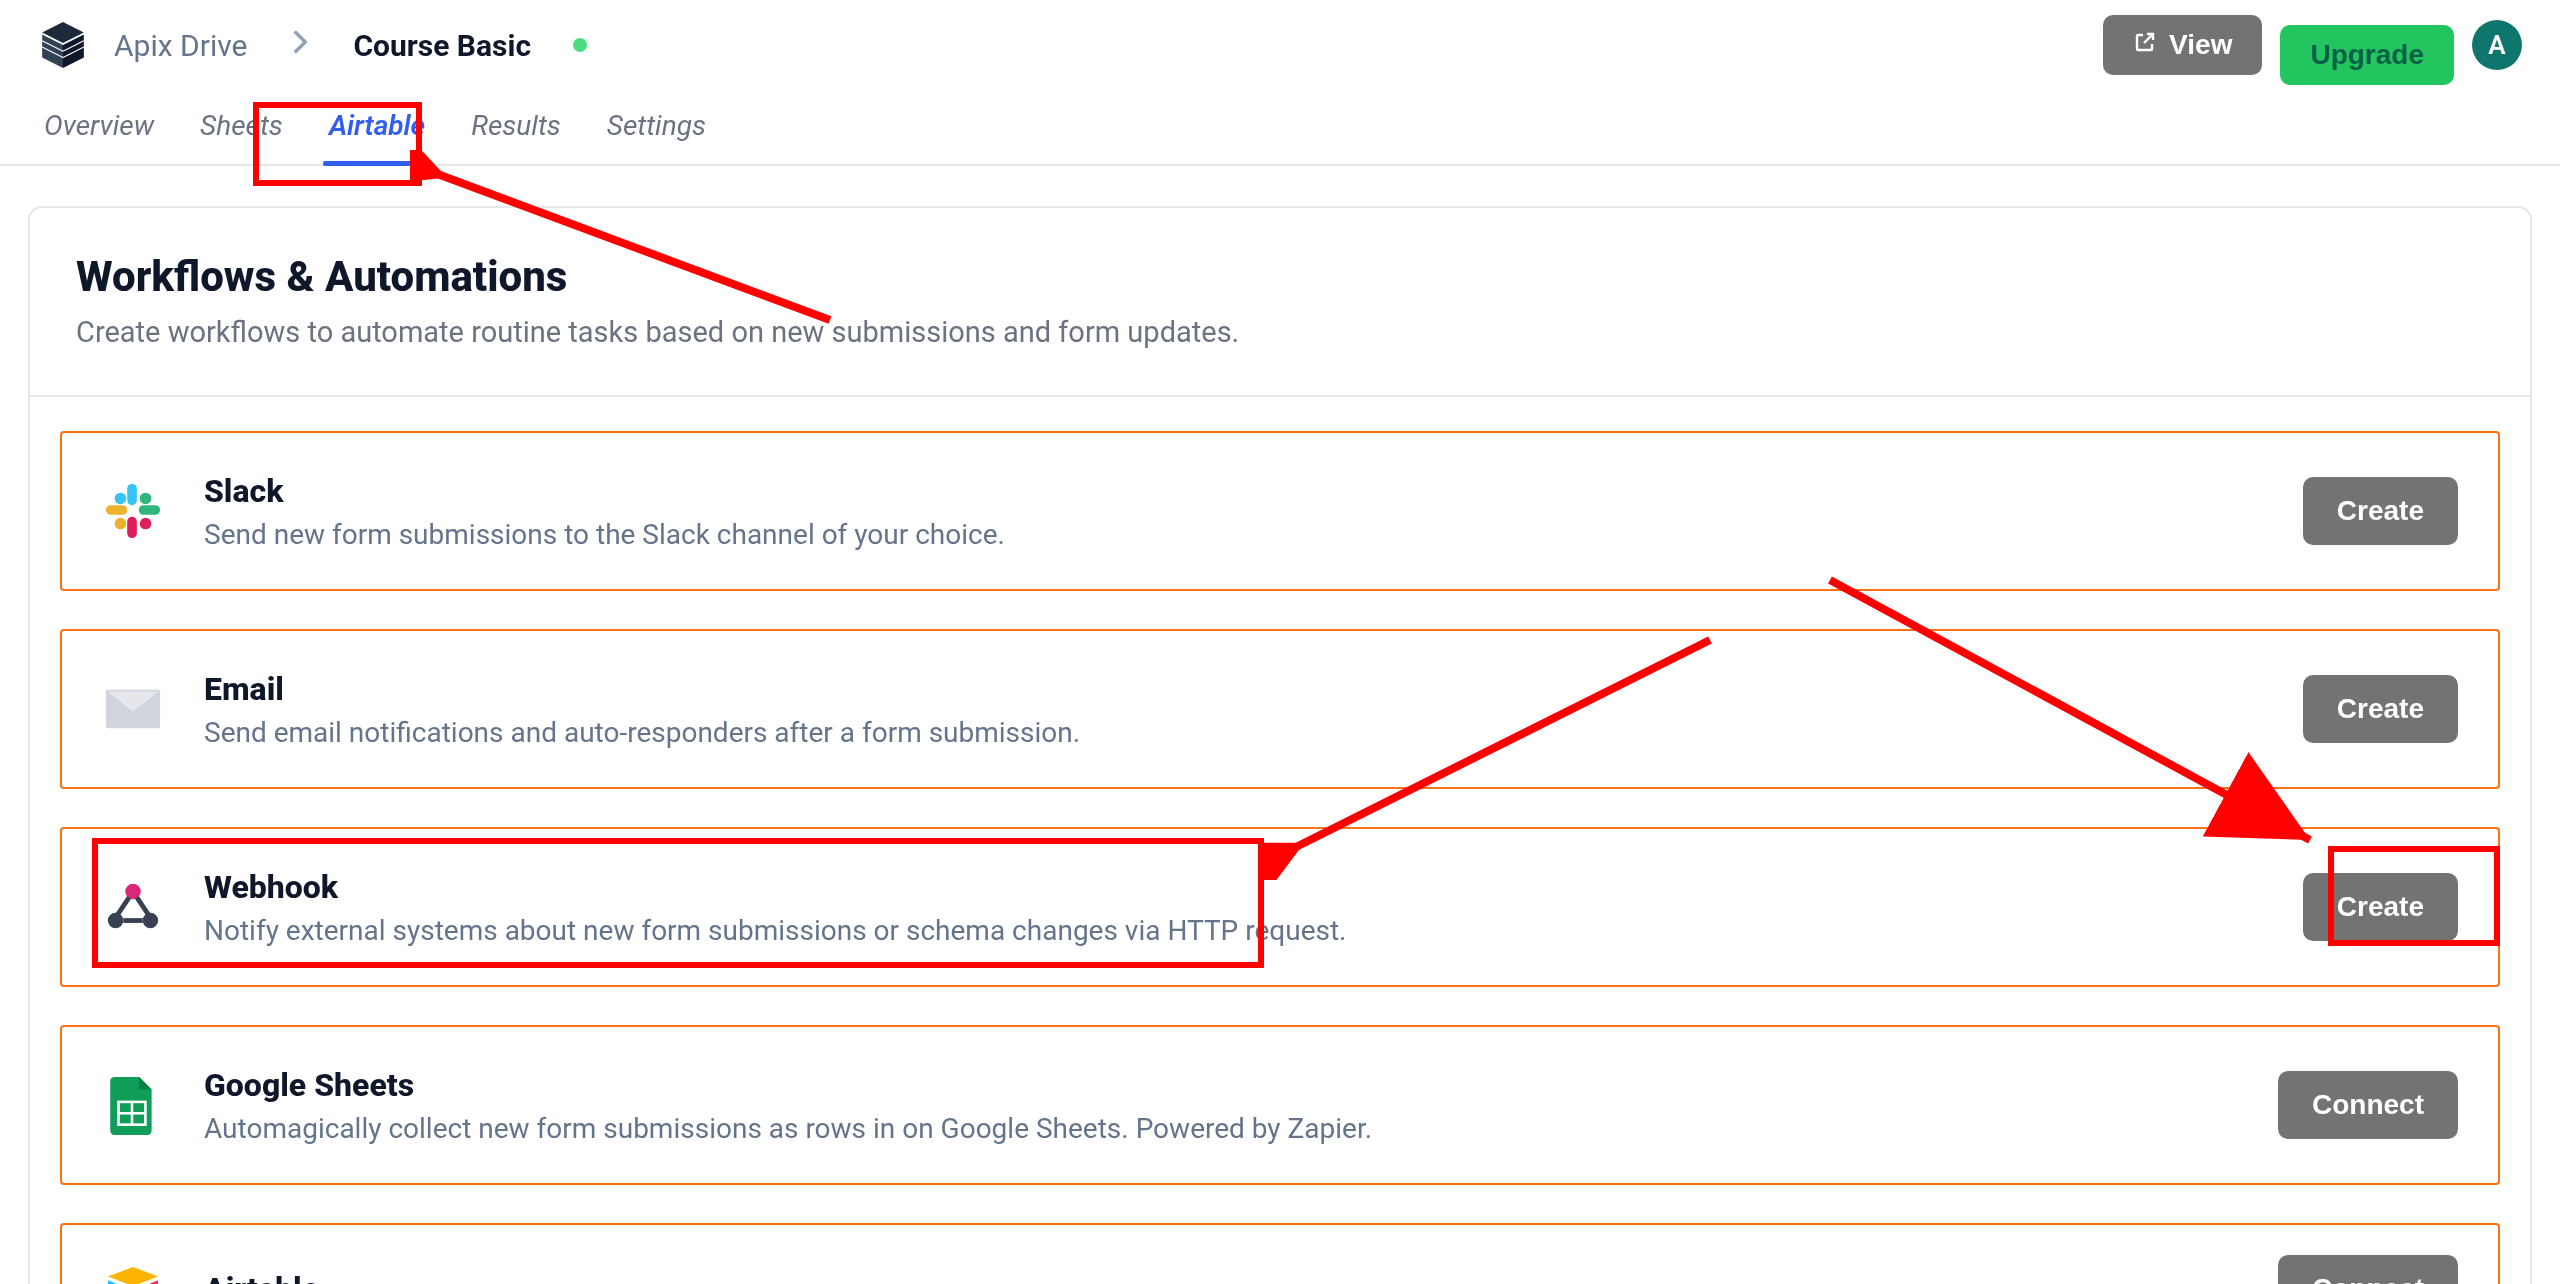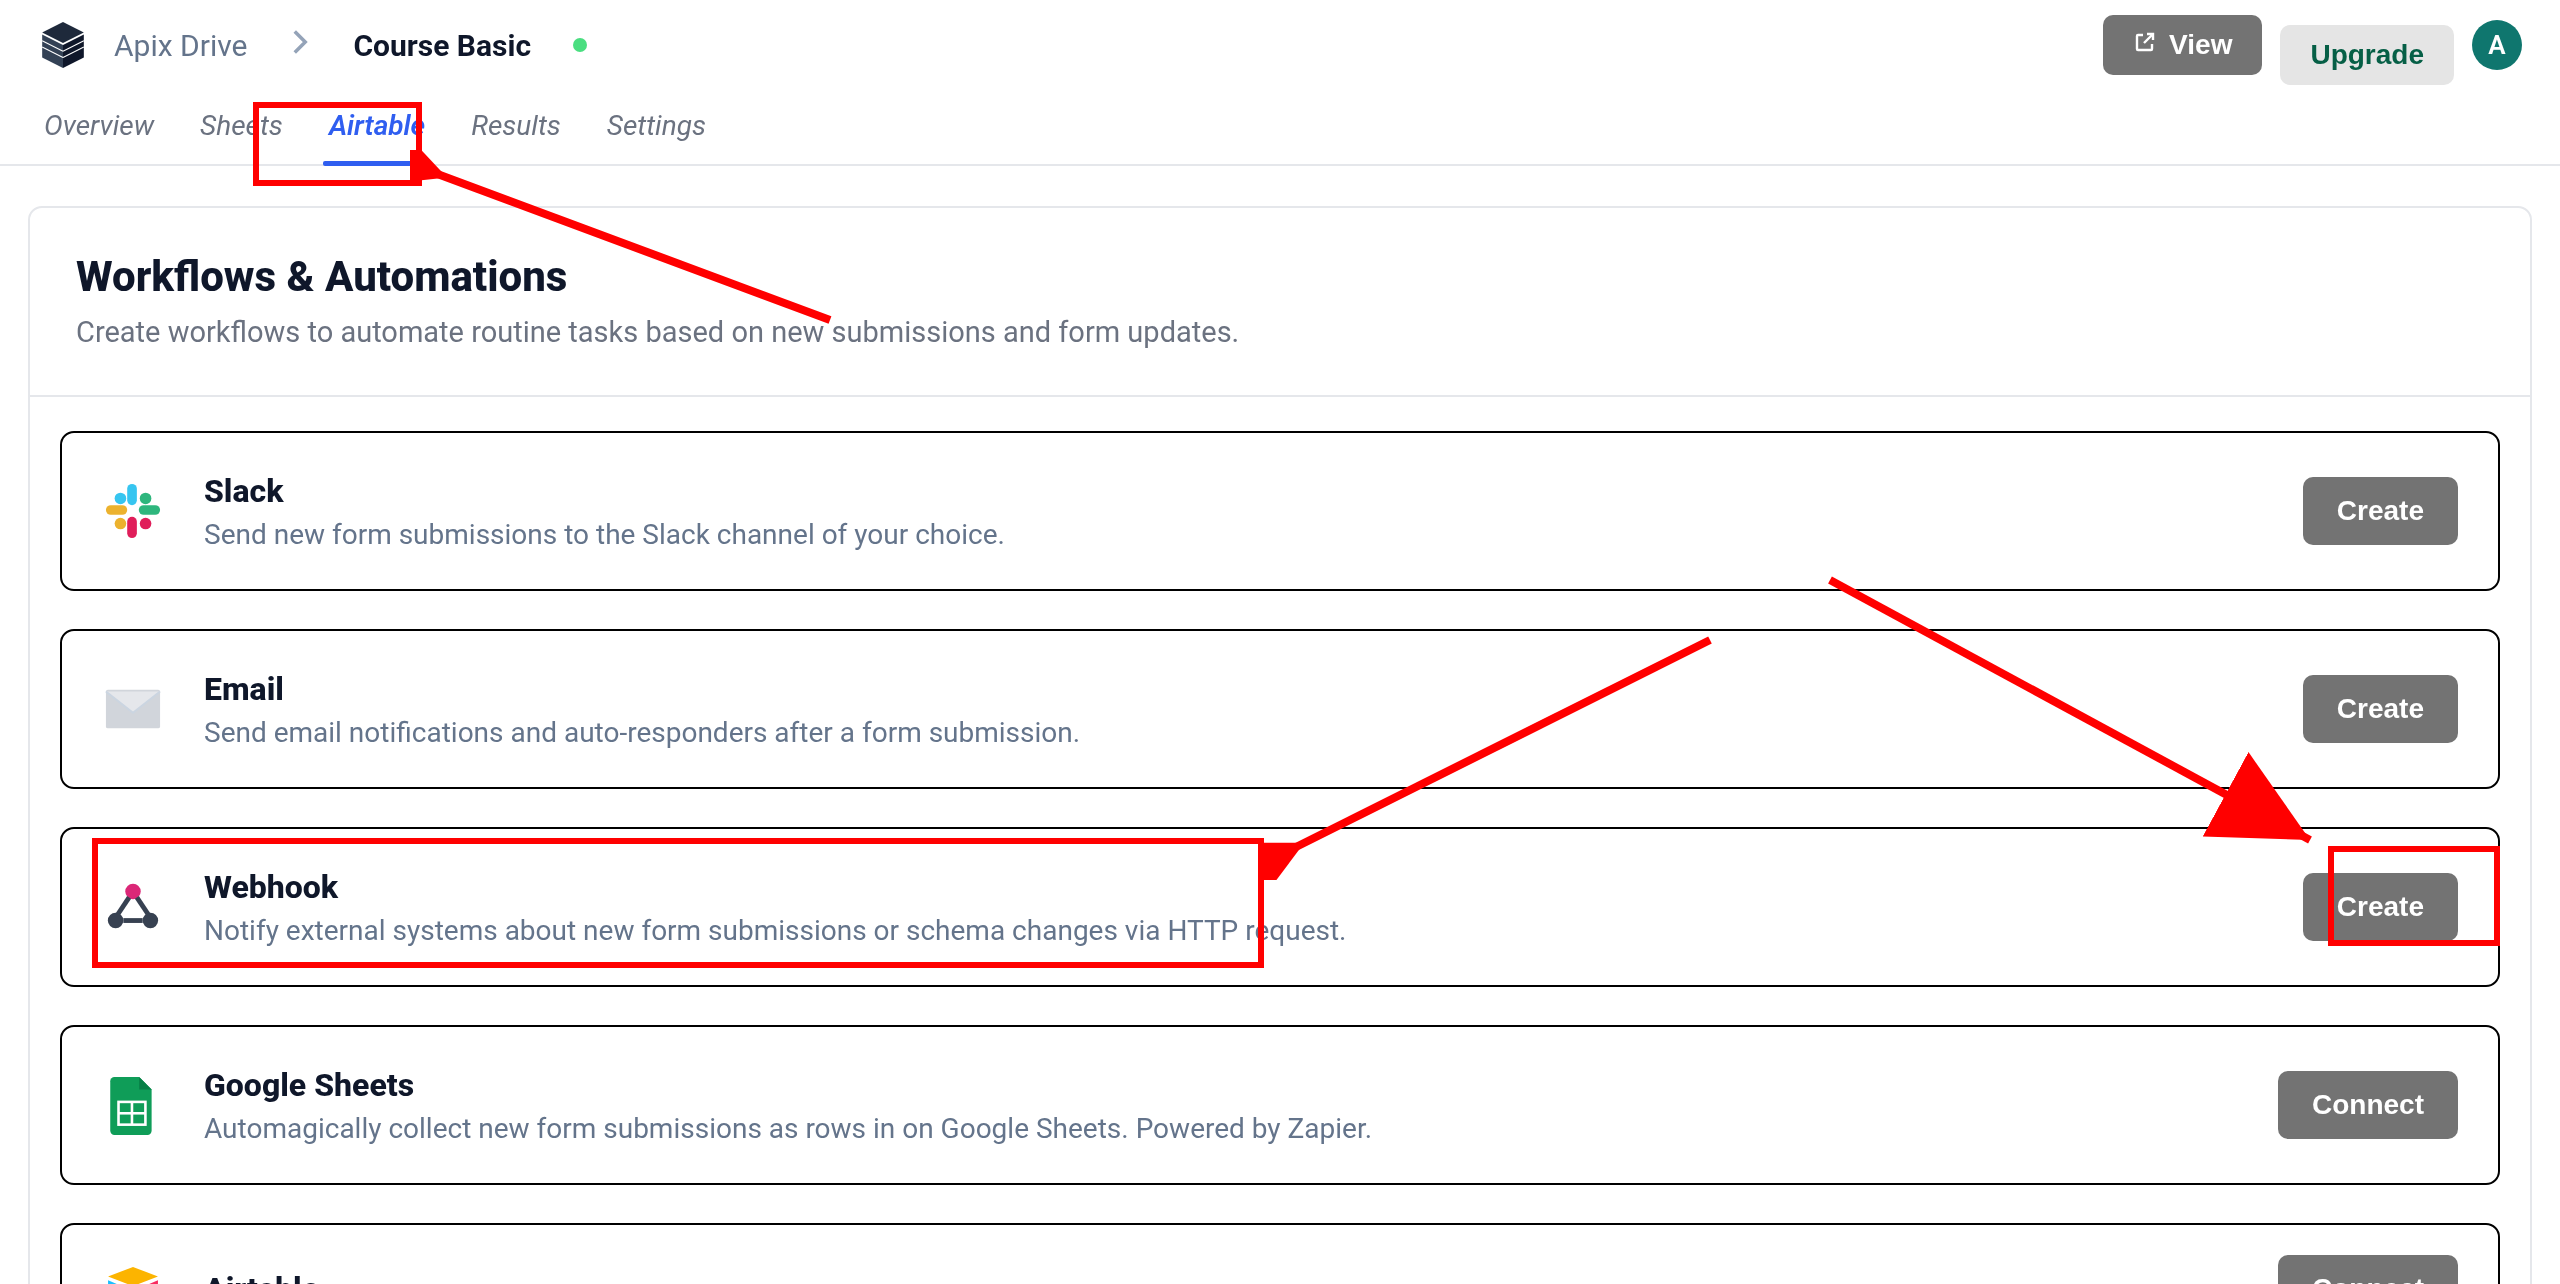--- a/index.html
+++ b/index.html
@@ -56,21 +56,21 @@
     cursor: pointer;
     display: inline-flex;
     align-items: center;
     gap: 12px;
   }
   .btn-primary {
     background: #737373;
     color: #fff;
   }
   .btn-mint {
-    background: #e5e5e5;
+    background: #22c55e;
     color: #065f46;
     margin-left: 18px;
     margin-top: 20px;
   }
   .avatar {
     width: 50px; height: 50px;
     border-radius: 50%;
     background: #0f766e;
     color: #fff;
     display: inline-flex;
@@ -137,22 +137,22 @@
     margin: 16px 0 34px 0;
   }
   
   .cards {
     padding: 0 30px 40px 30px;
     display: flex;
     flex-direction: column;
     gap: 38px;
   }
   .card {
-    border: 2px solid #000000;
-    border-radius: 14px;
+    border: 2px solid #f97316;
+    border-radius: 4px;
     padding: 30px 40px;
     display: flex;
     align-items: center;
     gap: 40px;
     min-height: 160px;
     position: relative;
   }
   .card-icon {
     width: 62px;
     height: 62px;

